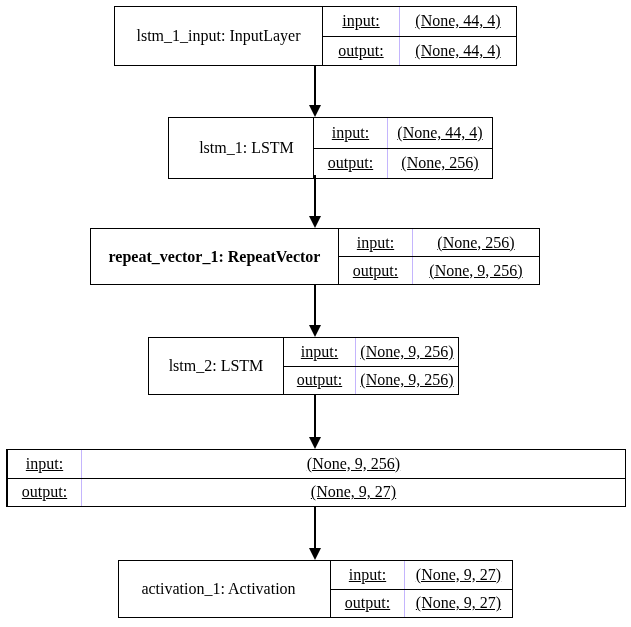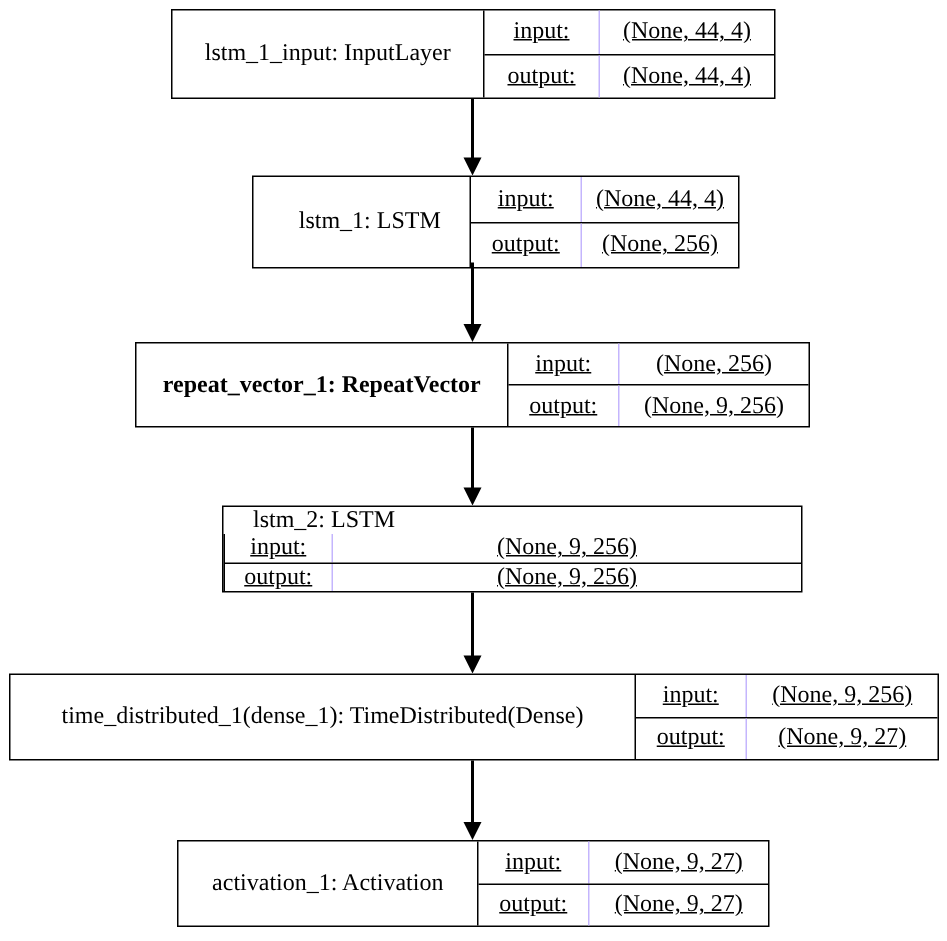--- a/index.html
+++ b/index.html
@@ -129,55 +129,54 @@
       <div class="io-row second">
         <div class="io-key" style="width:73px;">output:</div>
         <div class="io-val">(None, 9, 256)</div>
       </div>
     </div>
   </div>
 
   <div class="edge-line" style="left:314px; top:285px; height:41px;"></div>
   <div class="edge-head" style="left:309px; top:325px;"></div>
 
-  <div class="node" style="left:148px; top:337px; width:387px; height:58px;flex-direction:column;">
+  <div class="node" style="left:148px; top:337px; width:311px; height:58px;">
     <div class="label-cell" style="width:134px;">lstm_2: LSTM</div>
     <div class="io-col">
       <div class="io-row">
         <div class="io-key" style="width:71px;">input:</div>
         <div class="io-val">(None, 9, 256)</div>
       </div>
       <div class="io-row second">
         <div class="io-key" style="width:71px;">output:</div>
         <div class="io-val">(None, 9, 256)</div>
       </div>
     </div>
   </div>
 
   <div class="edge-line" style="left:314px; top:395px; height:43px;"></div>
   <div class="edge-head" style="left:309px; top:437px;"></div>
 
   <div class="node" style="left:6px; top:449px; width:620px; height:58px;">
-    <div class="label-cell" style="width:416px;">time_distributed_1(dense_1): TimeDistributed(Dense)</div>
     <div class="io-col">
       <div class="io-row">
         <div class="io-key" style="width:73px;">input:</div>
         <div class="io-val">(None, 9, 256)</div>
       </div>
       <div class="io-row second">
         <div class="io-key" style="width:73px;">output:</div>
         <div class="io-val">(None, 9, 27)</div>
       </div>
     </div>
   </div>
 
   <div class="edge-line" style="left:314px; top:507px; height:42px;"></div>
   <div class="edge-head" style="left:309px; top:548px;"></div>
 
-  <div class="node" style="left:118px; top:560px; width:395px; height:58px;">
+  <div class="node" style="left:118px; top:560px; width:395px; height:58px;gap:12px;">
     <div class="label-cell" style="width:199px;">activation_1: Activation</div>
     <div class="io-col">
       <div class="io-row">
         <div class="io-key" style="width:73px;">input:</div>
         <div class="io-val">(None, 9, 27)</div>
       </div>
       <div class="io-row second">
         <div class="io-key" style="width:73px;">output:</div>
         <div class="io-val">(None, 9, 27)</div>
       </div>

